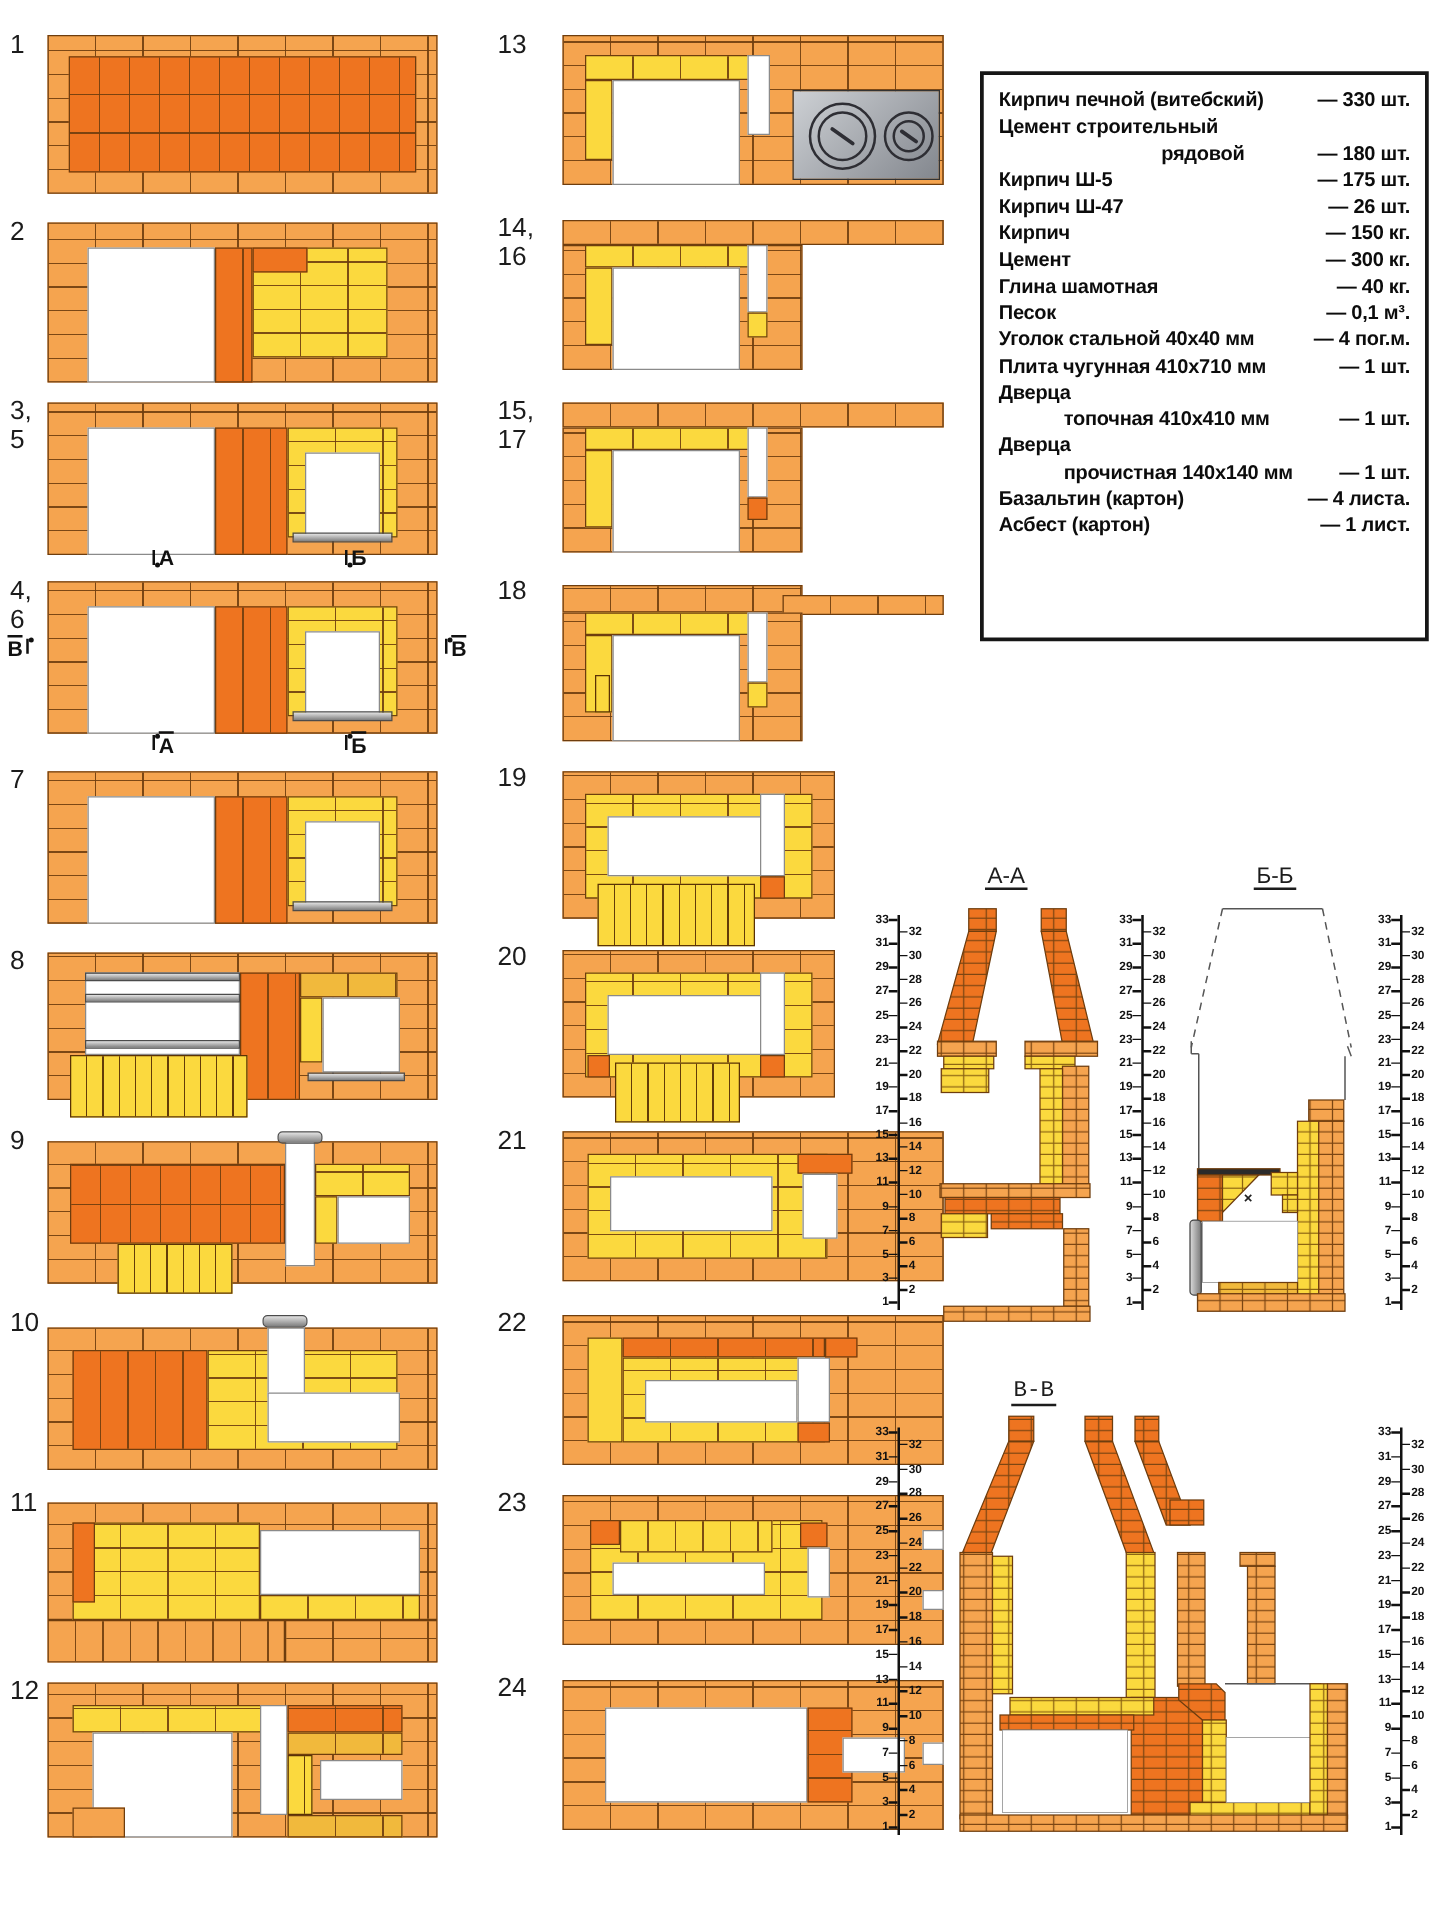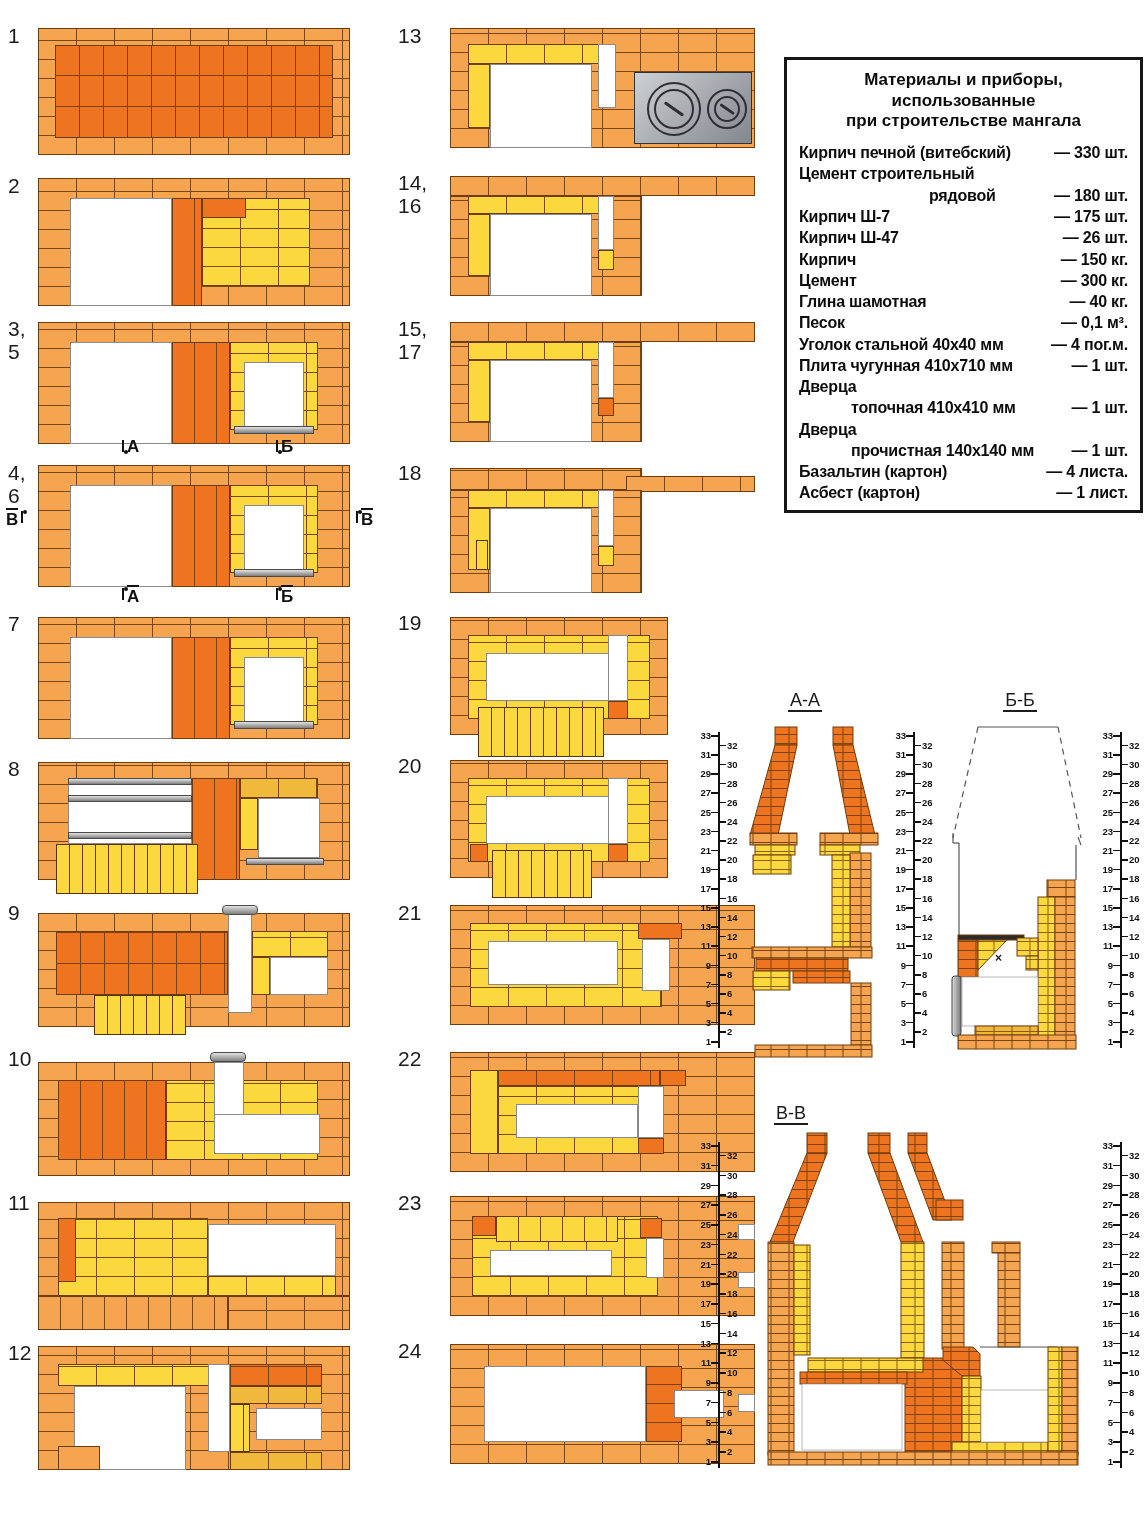--- a/index.html
+++ b/index.html
@@ -78,38 +78,35 @@
     <linearGradient id="gmetal" x1="0" y1="0" x2="1" y2="0">
       <stop offset="0" stop-color="#dcdcdc"></stop>
         <stop offset="1" stop-color="#787878"></stop>
     </linearGradient>
   </defs>
 </svg>
 
 <div id="canvas">
 
   <div class="materials">
-    <div class="mtitle">Материалы и приборы,
-использованные
-при строительстве мангала</div>
     <div id="materials-items">
         <div class="mitem">
           <span class="mi-name">Кирпич печной (витебский)</span>
           <span class="mi-val">— 330 шт.</span>
         </div>
         <div class="mitem">
           <span class="mi-name">Цемент строительный</span>
           <span class="mi-val"></span>
         </div>
         <div class="mitem ind2">
           <span class="mi-name">рядовой</span>
           <span class="mi-val">— 180 шт.</span>
         </div>
         <div class="mitem">
-          <span class="mi-name">Кирпич Ш-7</span>
+          <span class="mi-name">Кирпич Ш-5</span>
           <span class="mi-val">— 175 шт.</span>
         </div>
         <div class="mitem">
           <span class="mi-name">Кирпич Ш-47</span>
           <span class="mi-val">— 26 шт.</span>
         </div>
         <div class="mitem">
           <span class="mi-name">Кирпич</span>
           <span class="mi-val">— 150 кг.</span>
         </div>
@@ -155,21 +152,21 @@
         </div>
         <div class="mitem">
           <span class="mi-name">Асбест (картон)</span>
           <span class="mi-val">— 1 лист.</span>
         </div>
       </div>
   </div>
 
   <div class="sec-title" style="left:770px;top:690px;"><span>А-А</span></div>
   <div class="sec-title" style="left:985px;top:690px;"><span>Б-Б</span></div>
-  <div class="sec-title" style="left:756px;top:1103px;"><span>В-В</span></div>
+  <div class="sec-title" style="left:792px;top:1103px;font-family:Liberation Mono, monospace;"><span>В-В</span></div>
 
 <div class="row-label" style="left: 8px; top: 25px;">1</div>
     <div class="plan" style="left: 38px; top: 28px; width: 312px; height: 127px;">
       <div class="cell c-o t-run" style="left: 0px; top: 0px; width: 312px; height: 127px;"></div>
       <div class="cell c-d t-dvert" style="left: 17px; top: 17px; width: 278px; height: 93px;"></div>
     </div>
     <div class="row-label" style="left: 8px; top: 175px;">2</div>
     <div class="plan" style="left: 38px; top: 178px; width: 312px; height: 128px;">
       <div class="cell c-o t-run" style="left: 0px; top: 0px; width: 312px; height: 128px;"></div>
       <div class="cell c-w" style="left: 32px; top: 20px; width: 102px; height: 108px;"></div>

